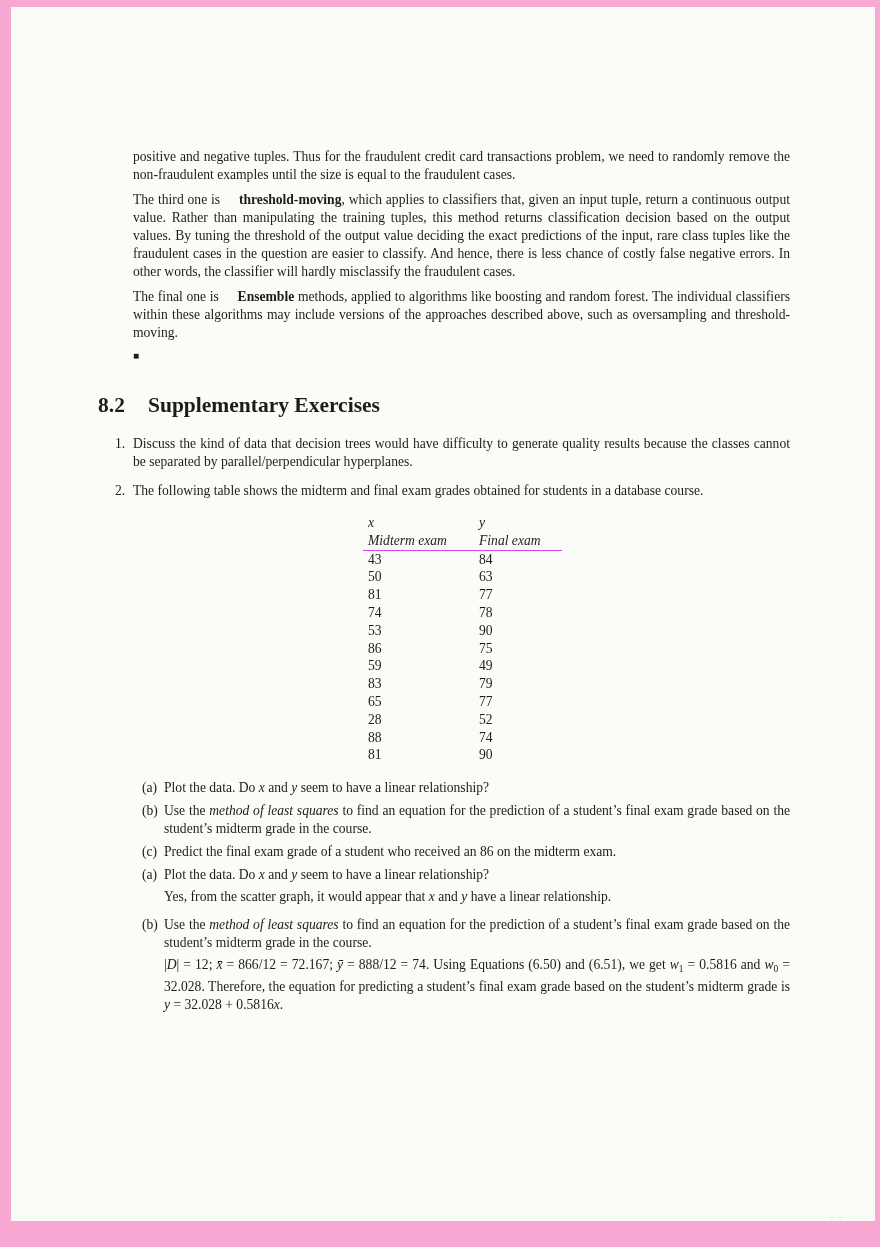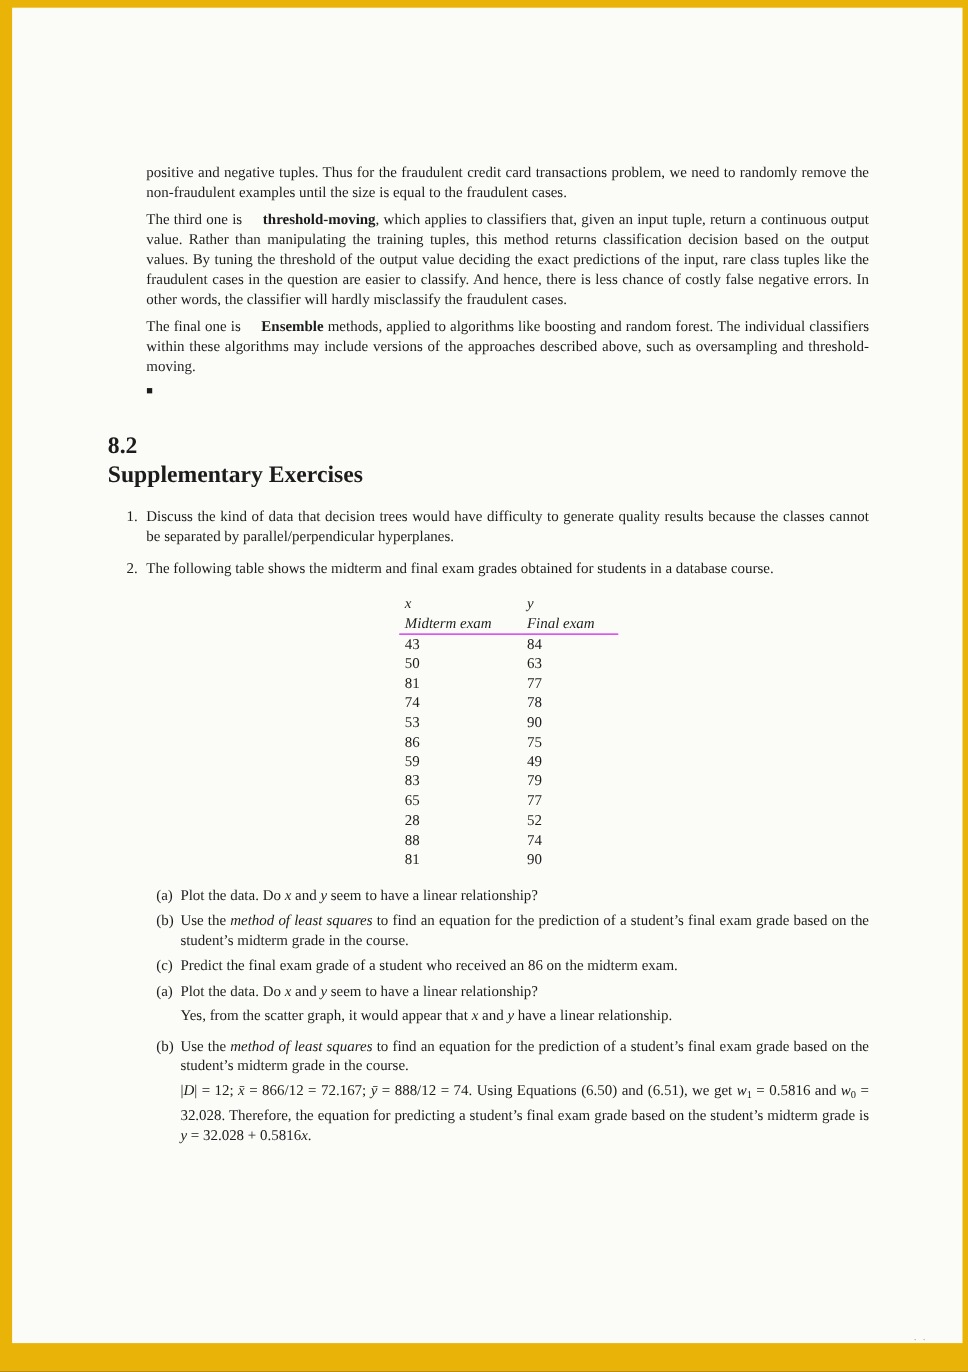--- a/index.html
+++ b/index.html
@@ -3,39 +3,39 @@
 <meta charset="utf-8">
 <style>
   * { margin: 0; padding: 0; box-sizing: border-box; }
   html, body { background: #202b29; }
   body {
     width: 880px; height: 1247px;
     font-family: "Liberation Serif", "DejaVu Serif", serif;
     color: #1c1c1c;
     overflow: hidden;
   }
-  .frame { position: relative; width: 880px; height: 1247px; background: #eab308; }
+  .frame { position: relative; width: 880px; height: 1247px; background: #f9a8d4; }
   .page {
     position: absolute; top: 7px; left: 11px; right: 5px; bottom: 26px;
     background: #fbfbf8;
   }
   .content {
     padding: 141px 0 0 87px;
     width: 779px;
     font-size: 13.6px;
     line-height: 18px;
   }
   .para { margin-left: 35px; width: 657px; text-align: justify; margin-bottom: 7px; }
   .b { font-weight: bold; margin-left: 15px; }
   .i { font-style: italic; }
   .sub { font-size: 70%; vertical-align: -3px; font-style: normal; }
   .end-marker { margin-left: 35px; margin-top: 9px; font-size: 10px; line-height: 10px; }
   .section-heading {
     display: flex; margin-top: 31px; margin-bottom: 17px;
-    font-size: 21.5px; font-weight: bold; line-height: 26px; flex-direction: column;
+    font-size: 21.5px; font-weight: bold; line-height: 26px;
   }
   .section-number { width: 50px; flex: none; }
   .ex-item { display: flex; margin-left: 17px; margin-bottom: 11px; }
   .ex-num { width: 18px; flex: none; }
   .ex-body { width: 657px; text-align: justify; }
   .table-wrap { margin: 14px 0 15px 265px; }
   table.grades { border-collapse: collapse; font-size: 13.6px; }
   table.grades td { padding: 0 0 0 5px; line-height: 17.8px; vertical-align: top; }
   table.grades td:first-child { width: 111px; }
   table.grades td:last-child { width: 88px; }

